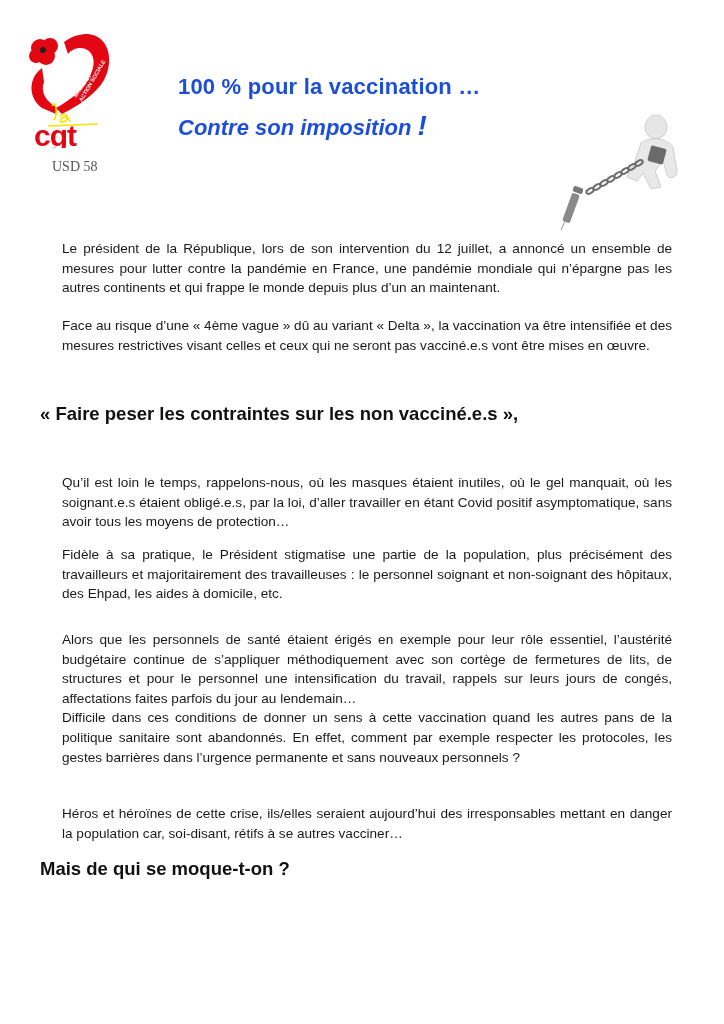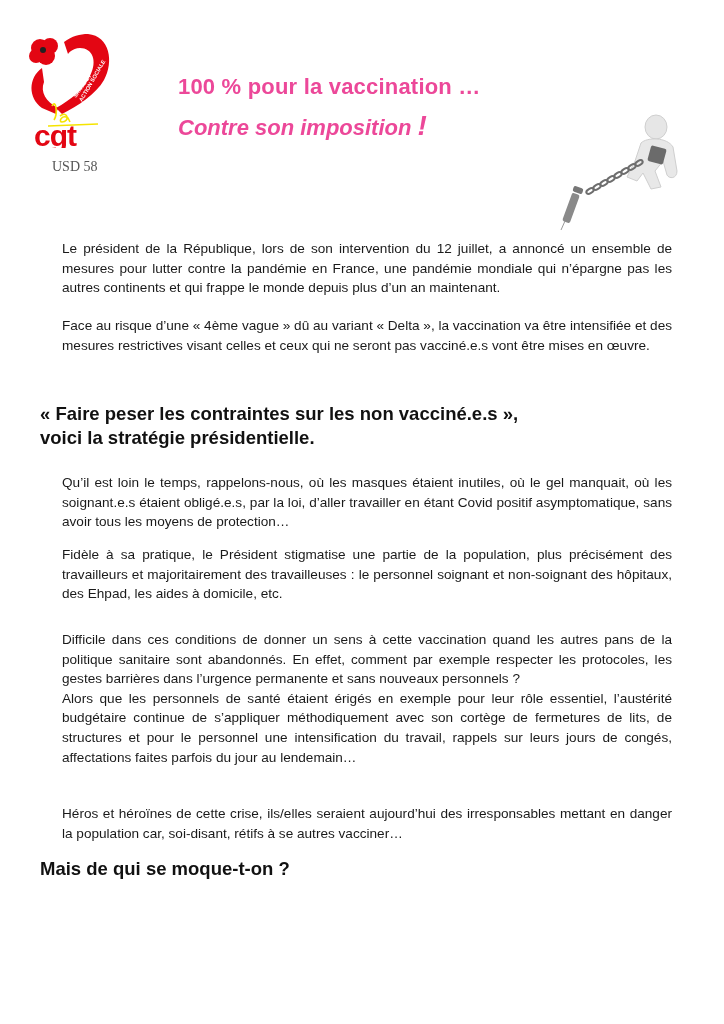--- a/index.html
+++ b/index.html
@@ -1,19 +1,19 @@
 <!DOCTYPE html>
 <html><head>
 <meta charset="utf-8">
 <style>
   html, body { margin:0; padding:0; background:#ffffff; }
   body { width:724px; height:1024px; position:relative; overflow:hidden; font-family:"Liberation Sans", sans-serif; color:#1a1a1a; }
   .logo { position:absolute; left:18px; top:28px; width:100px; height:120px; }
   .usd { position:absolute; left:52px; top:159px; font-family:"Liberation Serif", serif; font-size:14px; color:#555; }
-  .title { position:absolute; left:178px; font-family:"Liberation Sans", sans-serif; font-weight:bold; color:#ec4899; white-space:nowrap; }
+  .title { position:absolute; left:178px; font-family:"Liberation Sans", sans-serif; font-weight:bold; color:#1d4ed8; white-space:nowrap; }
   .title1 { top:74px; font-size:22px; letter-spacing:0.2px; }
   .title2 { top:110px; font-size:22px;font-style:italic; }
   .title2 .bang { font-size:28px; margin-left:6px; }
   .illus { position:absolute; left:555px; top:95px; width:140px; height:135px; }
   .body { position:absolute; left:62px; width:610px; font-size:13.6px; line-height:19.6px; text-align:justify; color:#1a1a1a; }
   .body p { margin:0; }
   .p1 { top:239px; }
   .p2 { top:316px; }
   .h-quote { position:absolute; left:40px; width:650px; top:402px; text-align:left; font-weight:bold; font-size:18.5px; line-height:24px; color:#111; }
   .p3 { top:473px; }
@@ -77,30 +77,29 @@
 
 <div class="body p1">
     <p>Le président de la République, lors de son intervention du 12 juillet, a annoncé un ensemble de mesures pour lutter contre la pandémie en France, une pandémie mondiale qui n’épargne pas les autres continents et qui frappe le monde depuis plus d’un an maintenant.</p>
   </div>
 <div class="body p2">
     <p>Face au risque d’une « 4ème vague » dû au variant « Delta », la vaccination va être intensifiée et des mesures restrictives visant celles et ceux qui ne seront pas vacciné.e.s vont être mises en œuvre.</p>
   </div>
 
 <div class="h-quote">
   <div>« Faire peser les contraintes sur les non vacciné.e.s »,</div>
-  <div>voici la stratégie présidentielle.</div>
 </div>
 
 <div class="body p3">
     <p>Qu’il est loin le temps, rappelons-nous, où les masques étaient inutiles, où le gel manquait, où les soignant.e.s étaient obligé.e.s, par la loi, d’aller travailler en étant Covid positif asymptomatique, sans avoir tous les moyens de protection…</p>
   </div>
 <div class="body p4">
     <p>Fidèle à sa pratique, le Président stigmatise une partie de la population, plus précisément des travailleurs et majoritairement des travailleuses : le personnel soignant et non-soignant des hôpitaux, des Ehpad, les aides à domicile, etc.</p>
   </div>
 <div class="body p5">
+  <p>Alors que les personnels de santé étaient érigés en exemple pour leur rôle essentiel, l’austérité budgétaire continue de s’appliquer méthodiquement avec son cortège de fermetures de lits, de structures et pour le personnel une intensification du travail, rappels sur leurs jours de congés, affectations faites parfois du jour au lendemain…</p>
   <p>Difficile dans ces conditions de donner un sens à cette vaccination quand les autres pans de la politique sanitaire sont abandonnés. En effet, comment par exemple respecter les protocoles, les gestes barrières dans l’urgence permanente et sans nouveaux personnels ?</p>
-  <p>Alors que les personnels de santé étaient érigés en exemple pour leur rôle essentiel, l’austérité budgétaire continue de s’appliquer méthodiquement avec son cortège de fermetures de lits, de structures et pour le personnel une intensification du travail, rappels sur leurs jours de congés, affectations faites parfois du jour au lendemain…</p>
 </div>
 <div class="body p6">
     <p>Héros et héroïnes de cette crise, ils/elles seraient aujourd’hui des irresponsables mettant en danger la population car, soi-disant, rétifs à se autres vacciner…</p>
   </div>
 
 <div class="h-final">Mais de qui se moque-t-on ?</div>
 
 </body></html>

